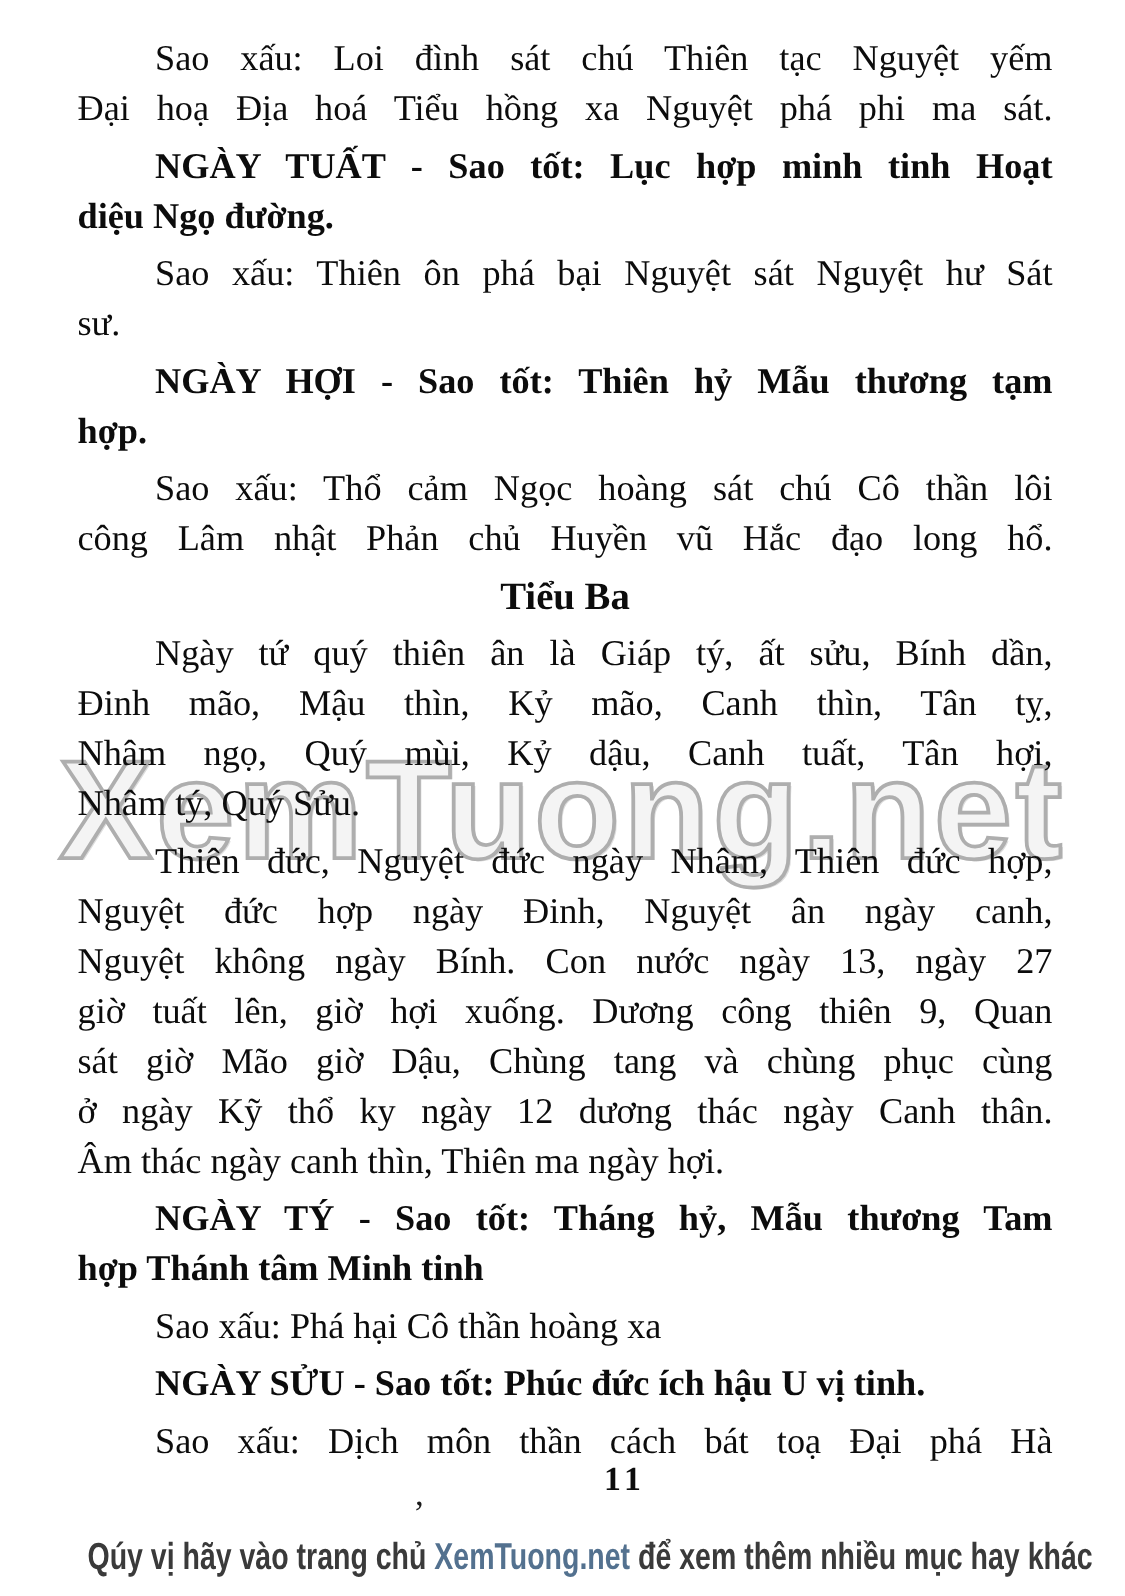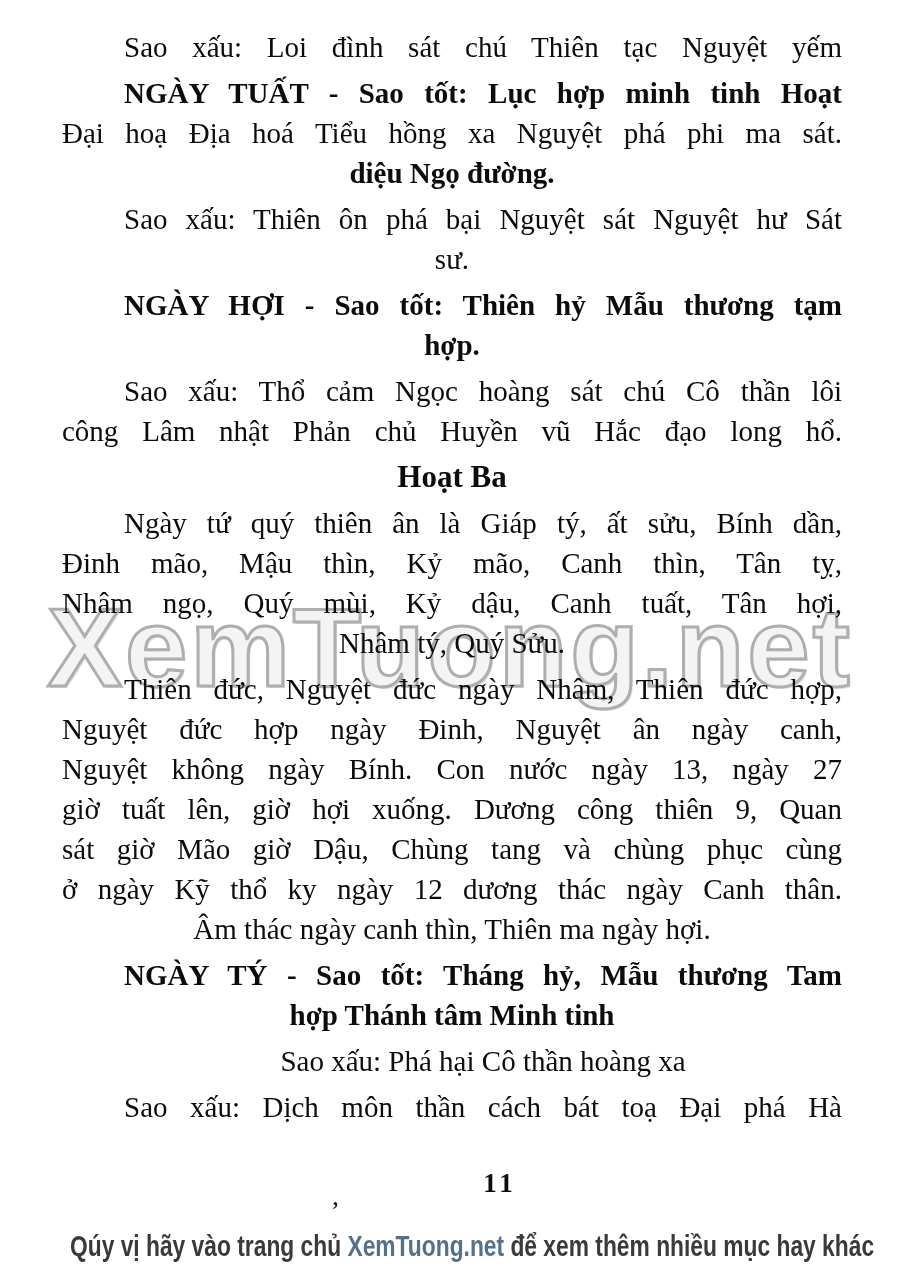--- a/index.html
+++ b/index.html
@@ -36,21 +36,21 @@
     width:780px;
     z-index:1;
     color:#0c0c0c;
   }
   .ln{
     font-size:29px;
     line-height:40px;
     height:40px;
     white-space:nowrap;
     overflow:visible;
-    text-align:center;
+    text-align:left;
   }
   .ln.fill{
     white-space:normal;
     text-align:justify;
     text-align-last:justify;
     word-spacing:1px;
   }
   .ln.ind{text-indent:62px;}
   .ln.strong{font-weight:bold;}
   .ln.center{
@@ -102,44 +102,45 @@
 </style>
 </head>
 <body>
 
 <div class="page">
 
   <div class="watermark">XemTuong.net</div>
 
   <div class="content" id="textblock">
       <div class="ln fill ind">Sao xấu: Loi đình sát chú Thiên tạc Nguyệt yếm</div>
+      <div class="ln fill">Đại hoạ Địa hoá Tiểu hồng xa Nguyệt phá phi ma sát.</div>
       <div class="ln fill ind strong gap">NGÀY TUẤT - Sao tốt: Lục hợp minh tinh Hoạt</div>
-      <div class="ln fill">Đại hoạ Địa hoá Tiểu hồng xa Nguyệt phá phi ma sát.</div>
       <div class="ln strong">diệu Ngọ đường.</div>
       <div class="ln fill ind gap">Sao xấu: Thiên ôn phá bại Nguyệt sát Nguyệt hư Sát</div>
       <div class="ln">sư.</div>
       <div class="ln fill ind strong gap">NGÀY HỢI - Sao tốt: Thiên hỷ Mẫu thương tạm</div>
       <div class="ln strong">hợp.</div>
       <div class="ln fill ind gap">Sao xấu: Thổ cảm Ngọc hoàng sát chú Cô thần lôi</div>
       <div class="ln fill">công Lâm nhật Phản chủ Huyền vũ Hắc đạo long hổ.</div>
-      <div class="ln strong center gap">Hoạt Ba</div>
+      <div class="ln strong center gap">Tiểu Ba</div>
       <div class="ln fill ind gap">Ngày tứ quý thiên ân là Giáp tý, ất sửu, Bính dần,</div>
       <div class="ln fill">Đinh mão, Mậu thìn, Kỷ mão, Canh thìn, Tân tỵ,</div>
       <div class="ln fill">Nhâm ngọ, Quý mùi, Kỷ dậu, Canh tuất, Tân hợi,</div>
       <div class="ln">Nhâm tý, Quý Sửu.</div>
       <div class="ln fill ind gap">Thiên đức, Nguyệt đức ngày Nhâm, Thiên đức hợp,</div>
       <div class="ln fill">Nguyệt đức hợp ngày Đinh, Nguyệt ân ngày canh,</div>
       <div class="ln fill">Nguyệt không ngày Bính. Con nước ngày 13, ngày 27</div>
       <div class="ln fill">giờ tuất lên, giờ hợi xuống. Dương công thiên 9, Quan</div>
       <div class="ln fill">sát giờ Mão giờ Dậu, Chùng tang và chùng phục cùng</div>
       <div class="ln fill">ở ngày Kỹ thổ ky ngày 12 dương thác ngày Canh thân.</div>
       <div class="ln">Âm thác ngày canh thìn, Thiên ma ngày hợi.</div>
       <div class="ln fill ind strong gap">NGÀY TÝ - Sao tốt: Tháng hỷ, Mẫu thương Tam</div>
       <div class="ln strong">hợp Thánh tâm Minh tinh</div>
       <div class="ln ind gap">Sao xấu: Phá hại Cô thần hoàng xa</div>
+      <div class="ln ind strong gap">NGÀY SỬU - Sao tốt: Phúc đức ích hậu U vị tinh.</div>
       <div class="ln fill ind gap">Sao xấu: Dịch môn thần cách bát toạ Đại phá Hà</div>
     </div>
 
   <div class="stray-mark">,</div>
 
   <div class="page-number">11</div>
 
   <div class="footer">
     <div class="footer-inner">
       <span>Qúy vị hãy vào trang chủ </span><span class="footer-link">XemTuong.net</span><span> để xem thêm nhiều mục hay khác</span>

